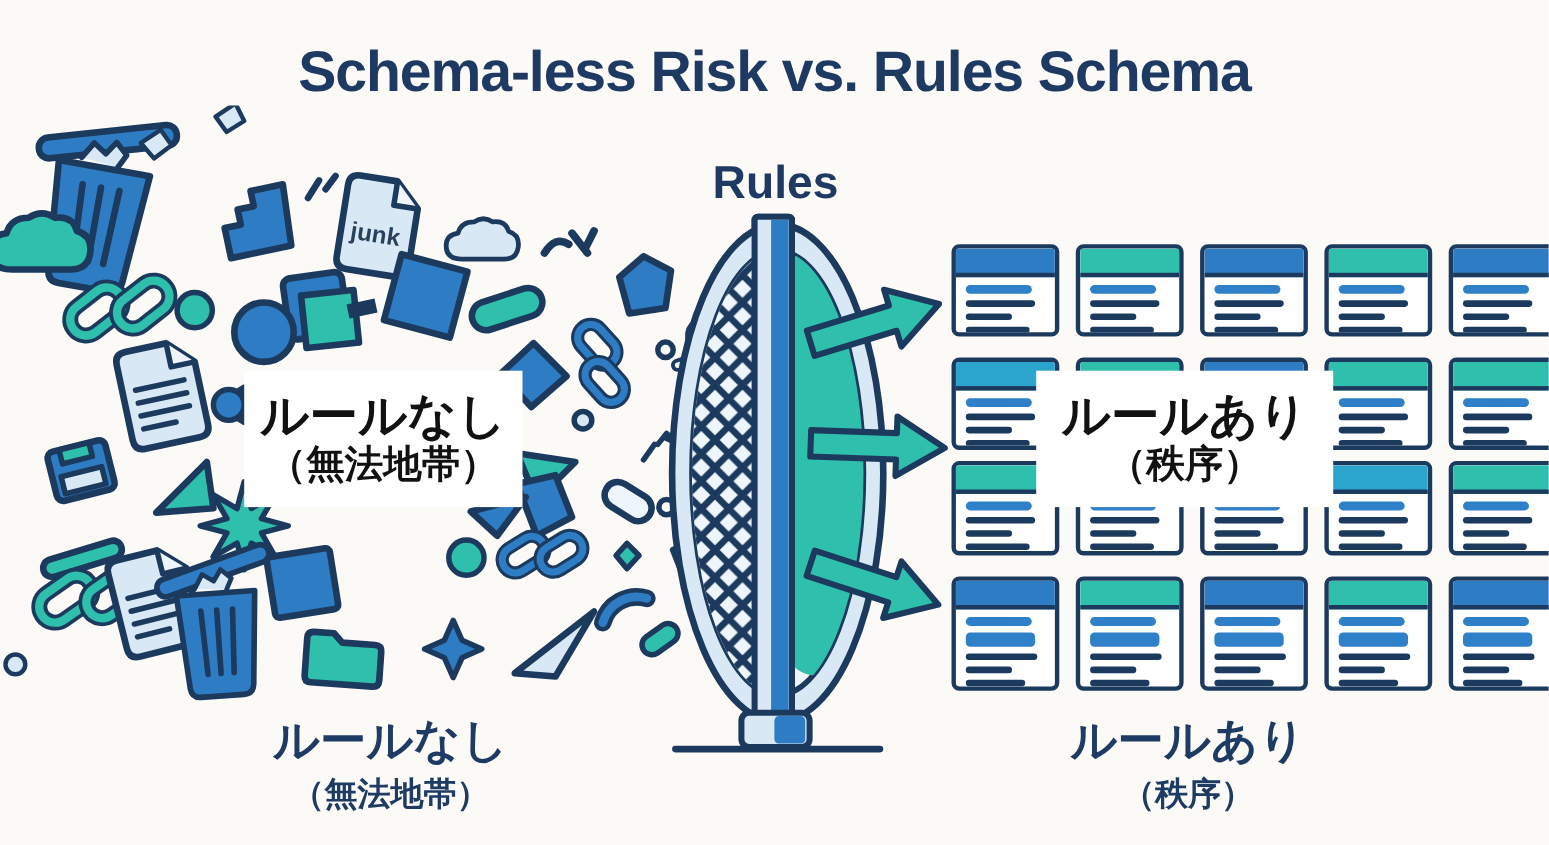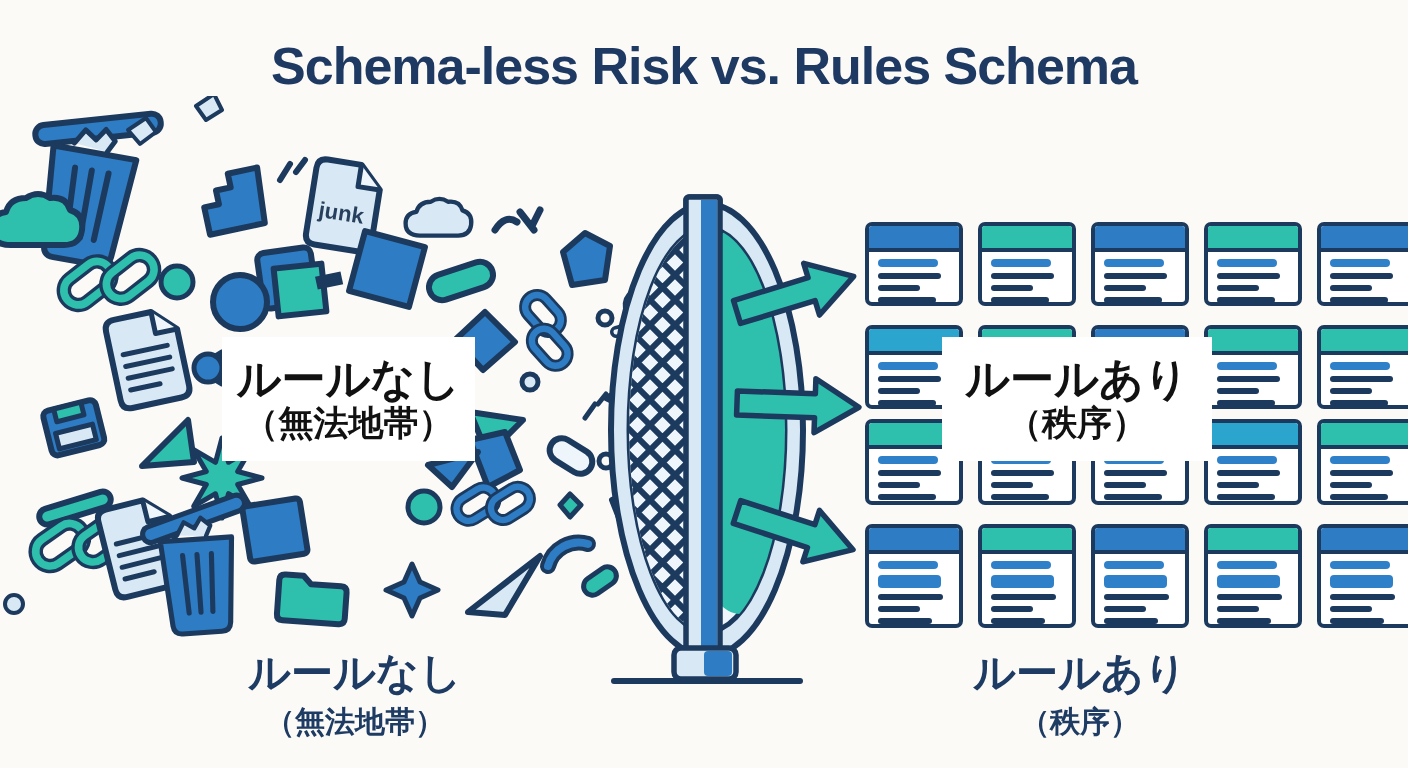--- a/index.html
+++ b/index.html
@@ -164,20 +164,21 @@
     <path d="M548,566 A32,32 0 0 1 588,544" class="fNone sN" stroke-width="16"></path>
     <path d="M548,566 A32,32 0 0 1 588,544" fill="none" stroke="var(--blue)" stroke-width="8"></path>
     <rect x="582" y="572" width="36" height="18" rx="9" transform="rotate(-35 600 581)" class="fT sN" stroke-width="5"></rect>
     <polygon points="664,370 606,398 664,426 650,398" class="fB sN" stroke-width="6"></polygon>
     <polygon points="612,500 650,483 657,520 625,533" class="fB sN" stroke-width="6"></polygon>
     <path d="M585,418 l10,-14 M598,404 l8,-10" class="sN fNone" stroke-width="5"></path>
     <path d="M648,292 c-16,0 -22,8 -18,20 c4,12 -4,18 -14,20" class="fNone sN" stroke-width="12"></path>
     <path d="M648,292 c-16,0 -22,8 -18,20 c4,12 -4,18 -14,20" fill="none" stroke="var(--pale)" stroke-width="5"></path>
   </svg>
 
+  <div class="rules-label">Rules</div>
   <svg id="sieve-svg" class="layer" width="330" height="560" viewBox="556 140 330 560">
     <defs>
       <pattern id="mesh" width="25" height="25" patternUnits="userSpaceOnUse">
         <path d="M0,0 L25,25 M25,0 L0,25" stroke="#1c3a5e" stroke-width="6" fill="none"></path>
       </pattern>
       <clipPath id="clip-inner">
           <ellipse cx="707" cy="430" rx="78" ry="202"></ellipse>
         </clipPath>
       <path id="g-arrow" d="M0,-12 L78,-12 L78,-27 L122,0 L78,27 L78,12 L0,12 Z" class="sN" style="fill:var(--teal)" stroke-width="5.5"></path>
     </defs>

